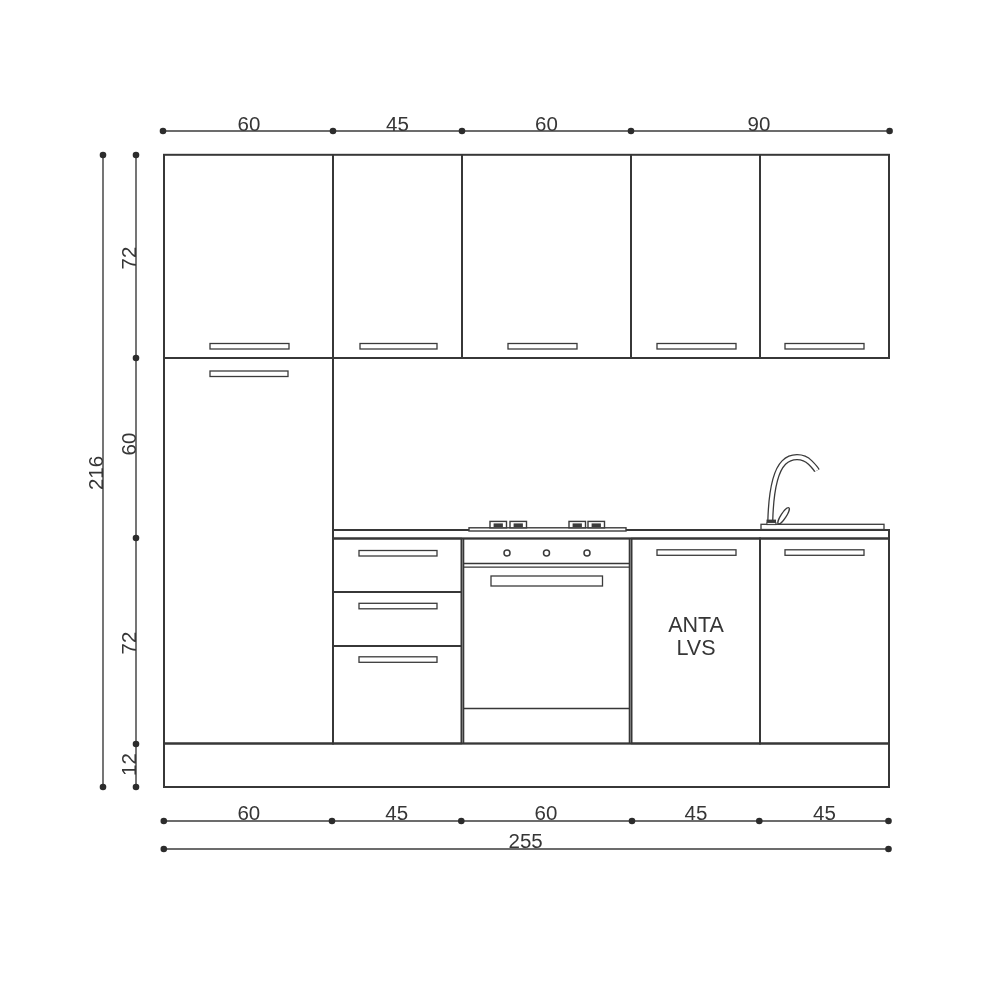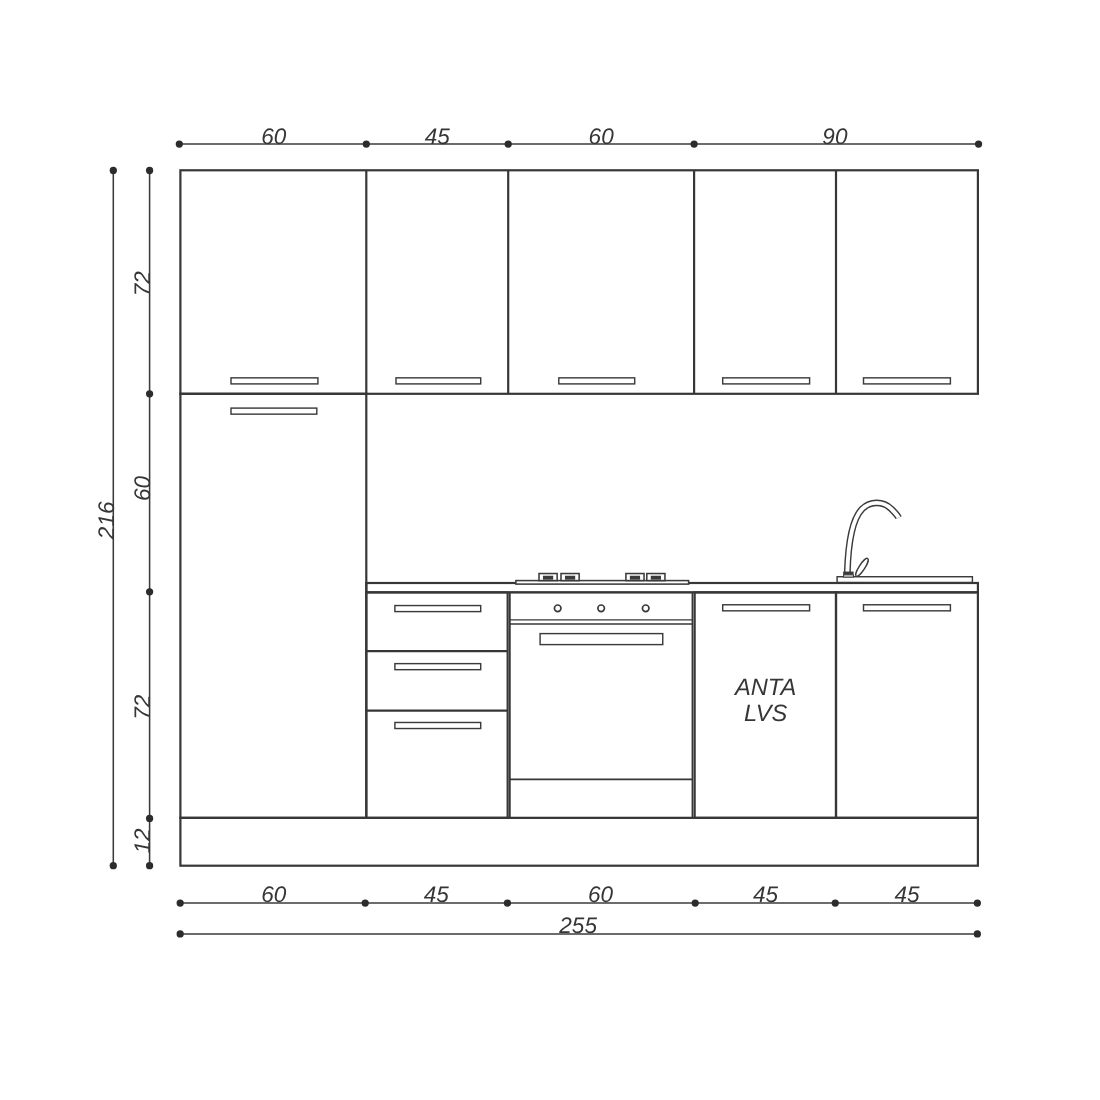--- a/index.html
+++ b/index.html
@@ -1,16 +1,16 @@
 <!DOCTYPE html>
 <html><head>
 <meta charset="utf-8">
 <style>
   html,body{margin:0;padding:0;background:#ffffff;}
-  .page{width:1000px;height:1000px;position:relative;background:#ffffff;overflow:hidden;font-style:italic;}
+  .page{width:1000px;height:1000px;position:relative;background:#ffffff;overflow:hidden;}
   svg{position:absolute;left:0;top:0;}
   text{font-family:"Liberation Sans", sans-serif;fill:#363636;}
 </style>
 </head>
 <body>
 <div class="page">
 <svg width="1000" height="1000" viewBox="0 0 1000 1000">
   <g stroke="#373737" fill="none" stroke-width="2">
 
     <rect x="164" y="154.8" width="725" height="203.2"></rect>

